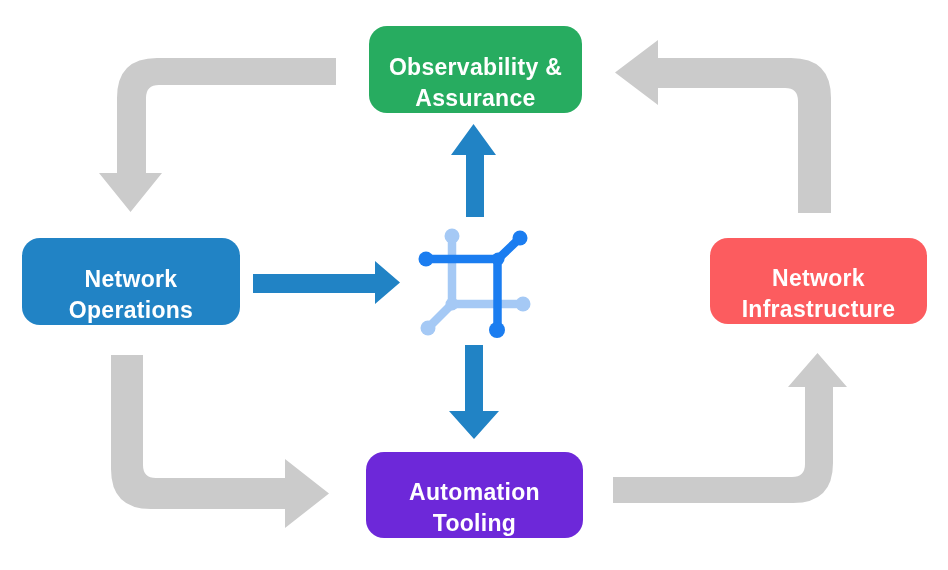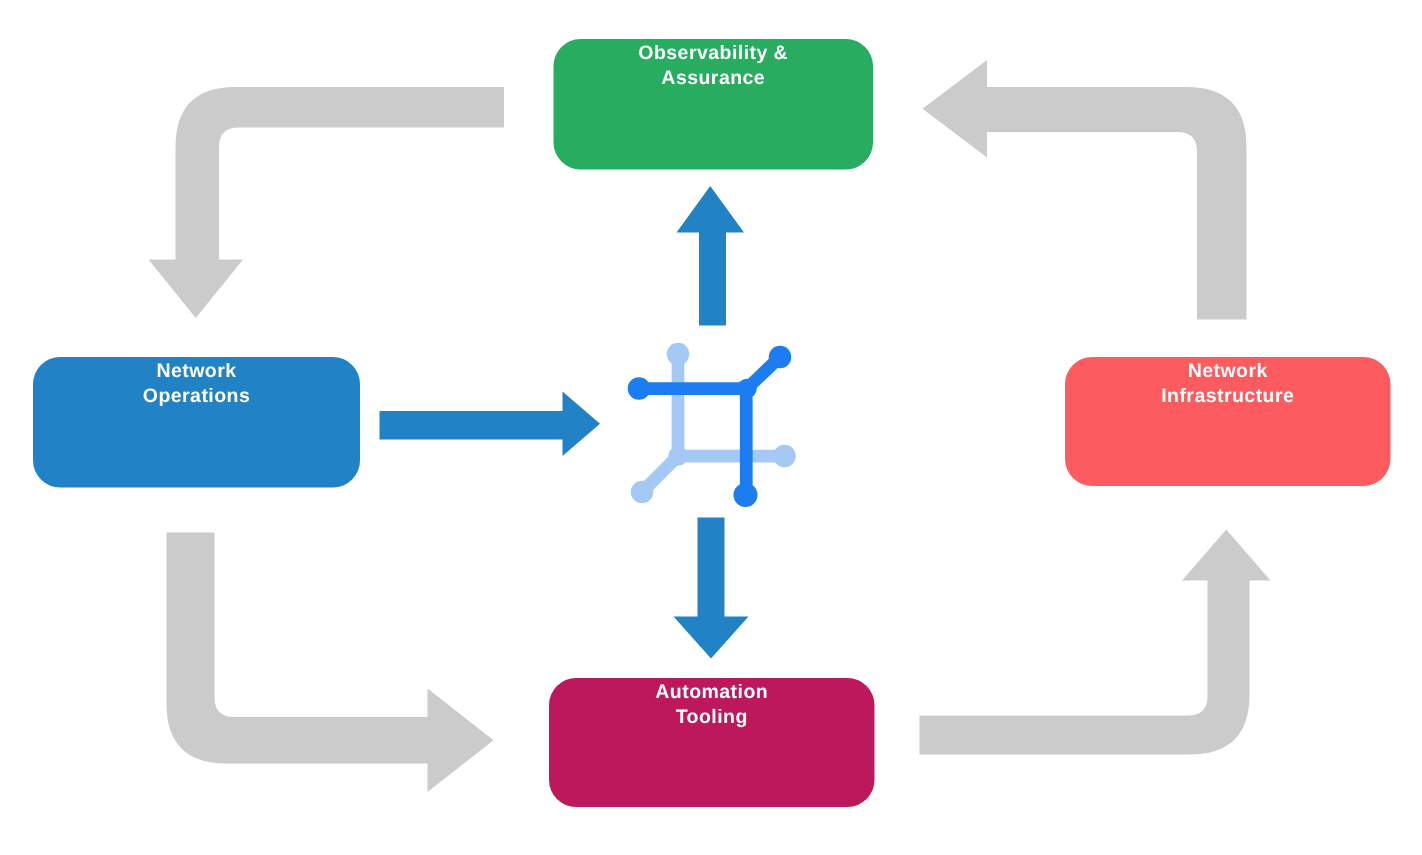--- a/index.html
+++ b/index.html
@@ -18,27 +18,27 @@
   .arrow-layer {
     position: absolute;
     left: 0;
     top: 0;
     width: 948px;
     height: 570px;
   }
   .node {
     position: absolute;
     display: flex;
-    align-items: flex-start;
+    align-items: flex-end;
     justify-content: center;
     border-radius: 18px;
     color: #ffffff;
     text-align: center;
     white-space: pre-line;
-    font-size: 13px;
+    font-size: 23px;
     font-weight: 600;
     letter-spacing: 0.3px;
     line-height: 1.32;
   }
   .node-observability   { left: 369px; top: 26px;  width: 213px; height: 87px; }
   .node-net-ops         { left: 22px;  top: 238px; width: 218px; height: 87px; }
   .node-net-infra       { left: 710px; top: 238px; width: 217px; height: 86px; }
   .node-automation      { left: 366px; top: 452px; width: 217px; height: 86px; }
 </style>
 </head>
@@ -95,18 +95,18 @@
   <div class="node node-net-ops" style="background-color: rgb(33, 131, 197); color: rgb(255, 255, 255);">
     <span>Network
 Operations</span>
   </div>
 
   <div class="node node-net-infra" style="background-color: rgb(252, 92, 95); color: rgb(255, 255, 255);">
     <span>Network
 Infrastructure</span>
   </div>
 
-  <div class="node node-automation" style="background-color: #be185d; color: rgb(255, 255, 255);">
+  <div class="node node-automation" style="background-color: #6d28d9; color: rgb(255, 255, 255);">
     <span>Automation
 Tooling</span>
   </div>
 
 </div>
 
 </body></html>

